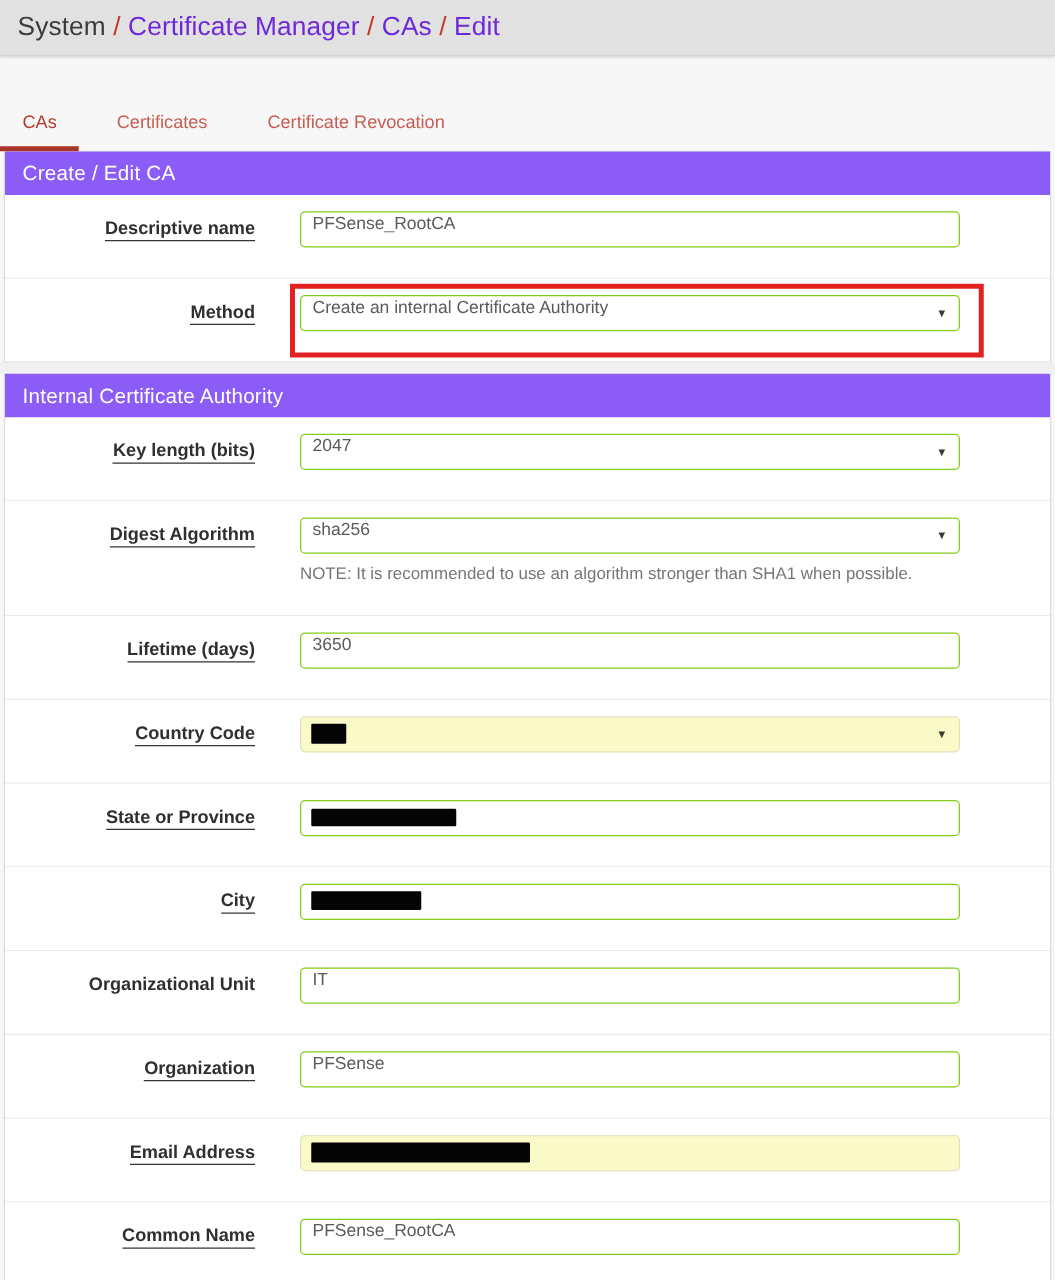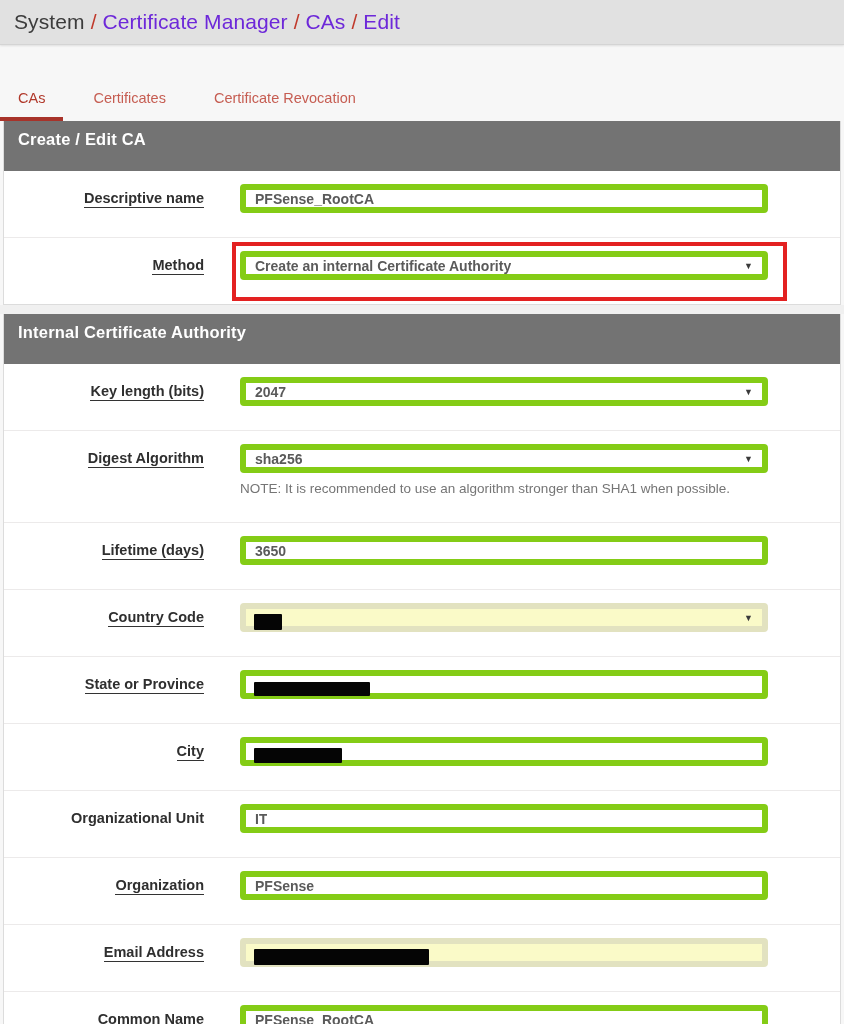--- a/index.html
+++ b/index.html
@@ -65,25 +65,25 @@
   }
 
   
   .panel {
     margin: 0 3px 0 3px;
     background: #fff;
     border: 1px solid #dcdcdc;
     border-top: none;
   }
   .panel-heading {
-    background: #737373;
+    background: #8b5cf6;
     color: #fff;
     font-size: 16.5px;
-    font-weight: bold;
-    padding: 9px 0 22px 14px;
+    font-weight: normal;
+    padding: 9px 0 7px 14px;
     letter-spacing: .2px;
   }
 
   
   .row {
     display: flex;
     align-items: flex-start;
     border-bottom: 1px solid #eceaea;
     padding: 13px 0 24px 0;
     min-height: 58px;
@@ -109,31 +109,30 @@
   .row-field {
     flex: 1;
     padding-left: 36px;
     padding-right: 72px;
   }
 
   
   .ctl {
     width: 100%;
     height: 29px;
-    border: 6px solid #84cc16;
+    border: 1px solid #84cc16;
     border-radius: 4px;
     background: #fff;
     font-family: "Liberation Sans", sans-serif;
     font-size: 14px;
     color: #5a5a5a;
     padding: 0 9px;
     display: flex;
-    align-items: center;
-    position: relative;
-    font-weight: bold;
+    align-items: flex-start;
+    position: relative;
   }
   .ctl.autofill { background: #fafac8; border-color: #e2e2c0; }
   .ctl .caret {
     position: absolute;
     right: 9px; top: 50%;
     transform: translateY(-50%);
     font-size: 9px;
     color: #3a3a3a;
     line-height: 1;
   }

